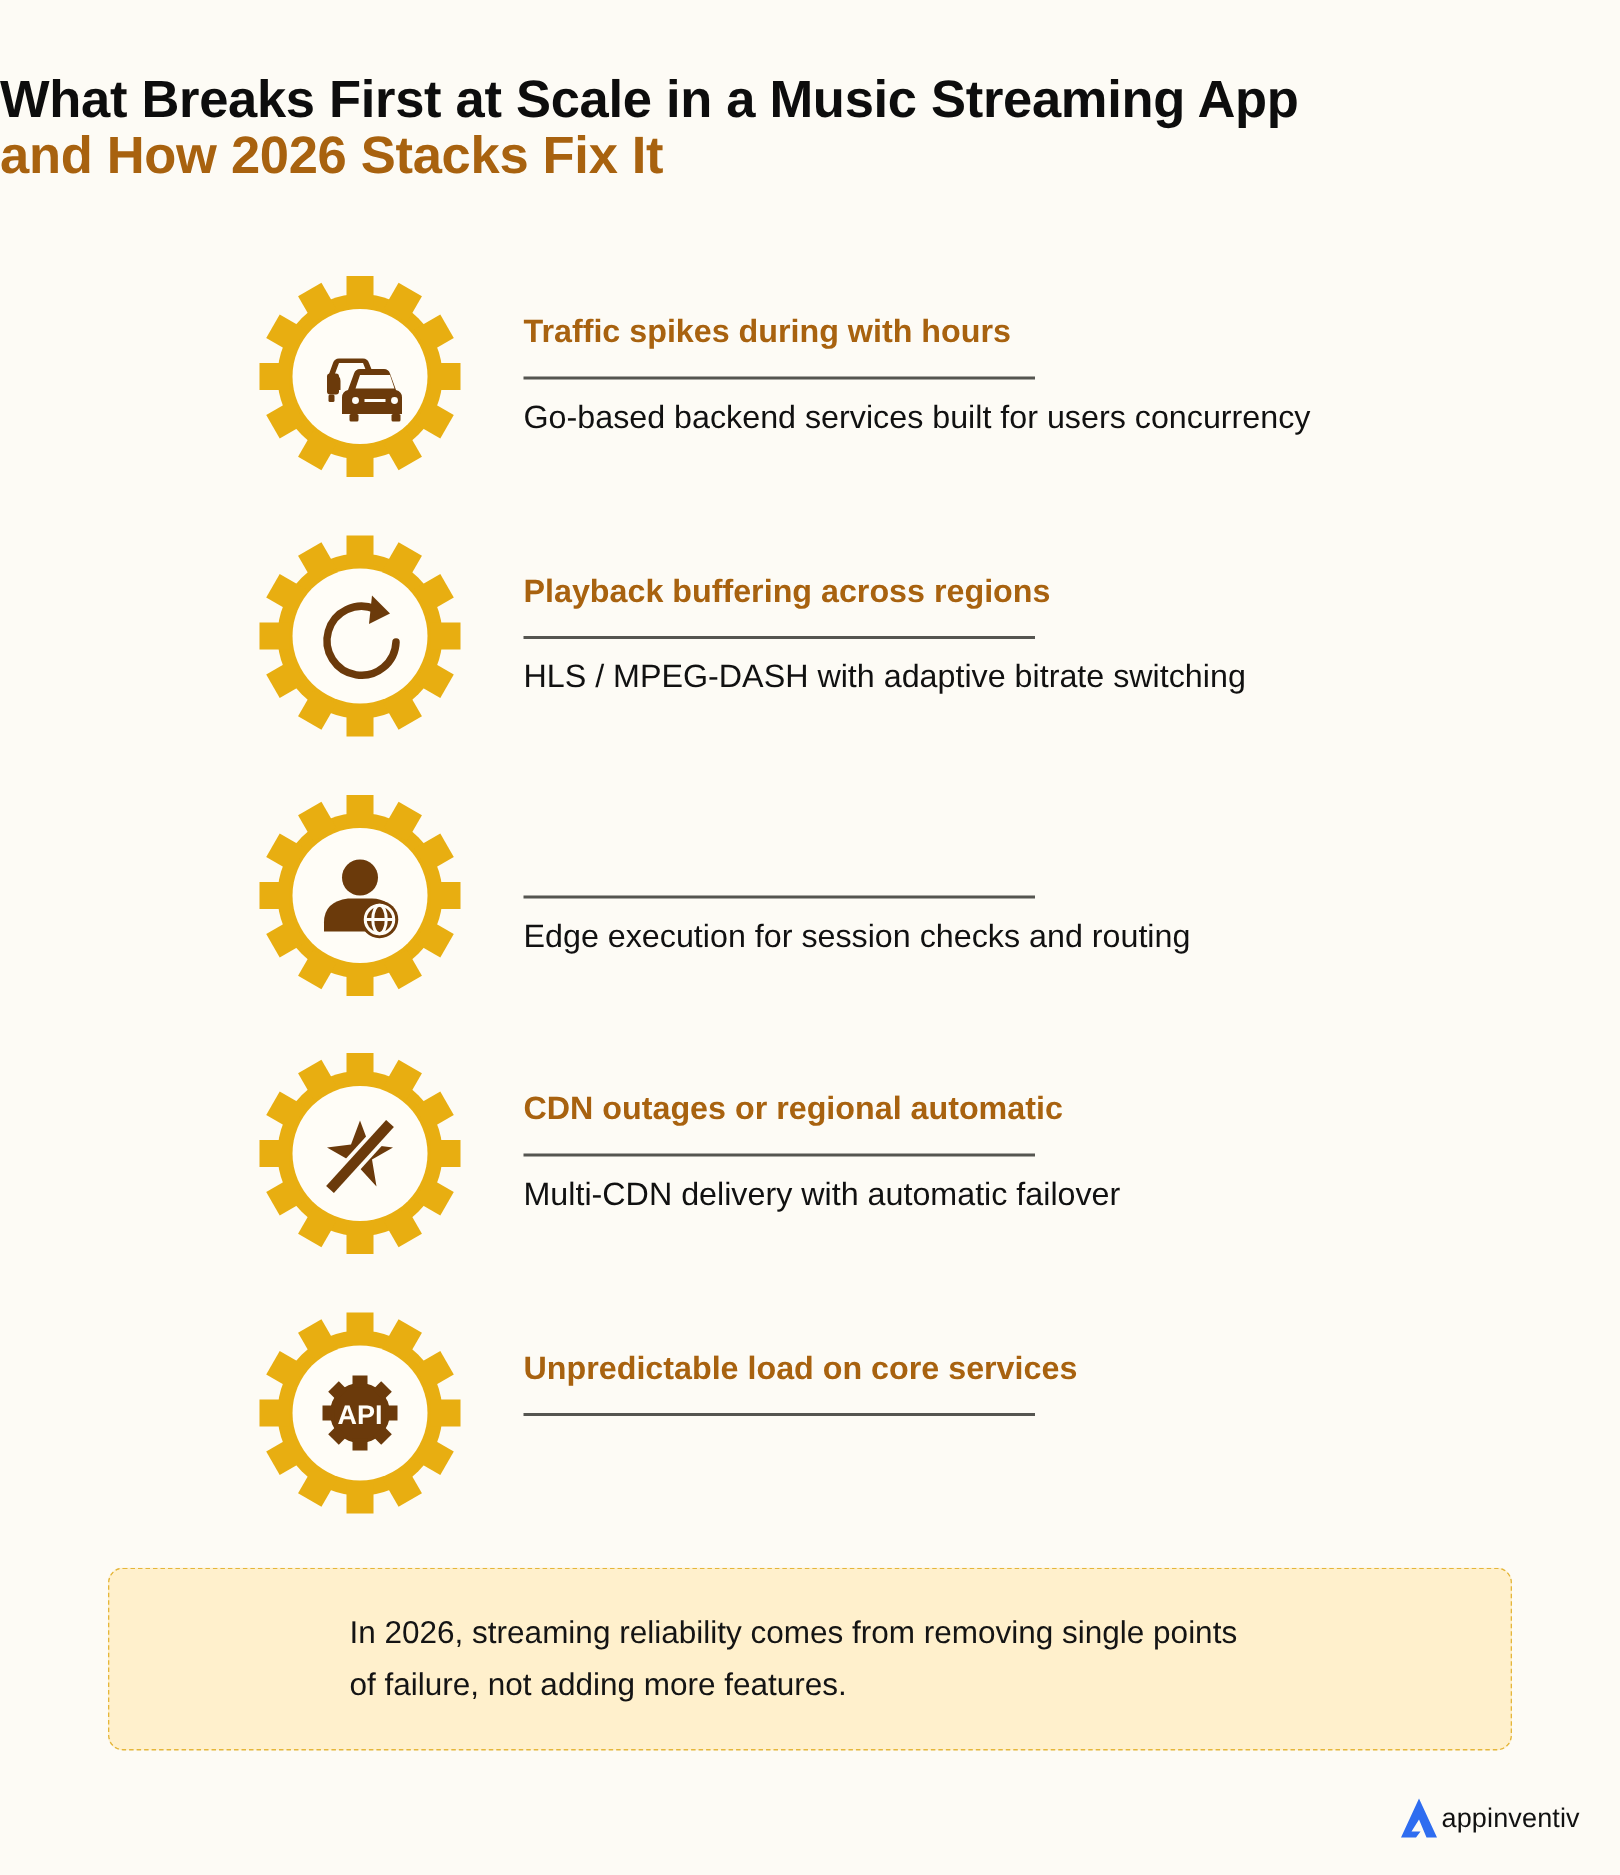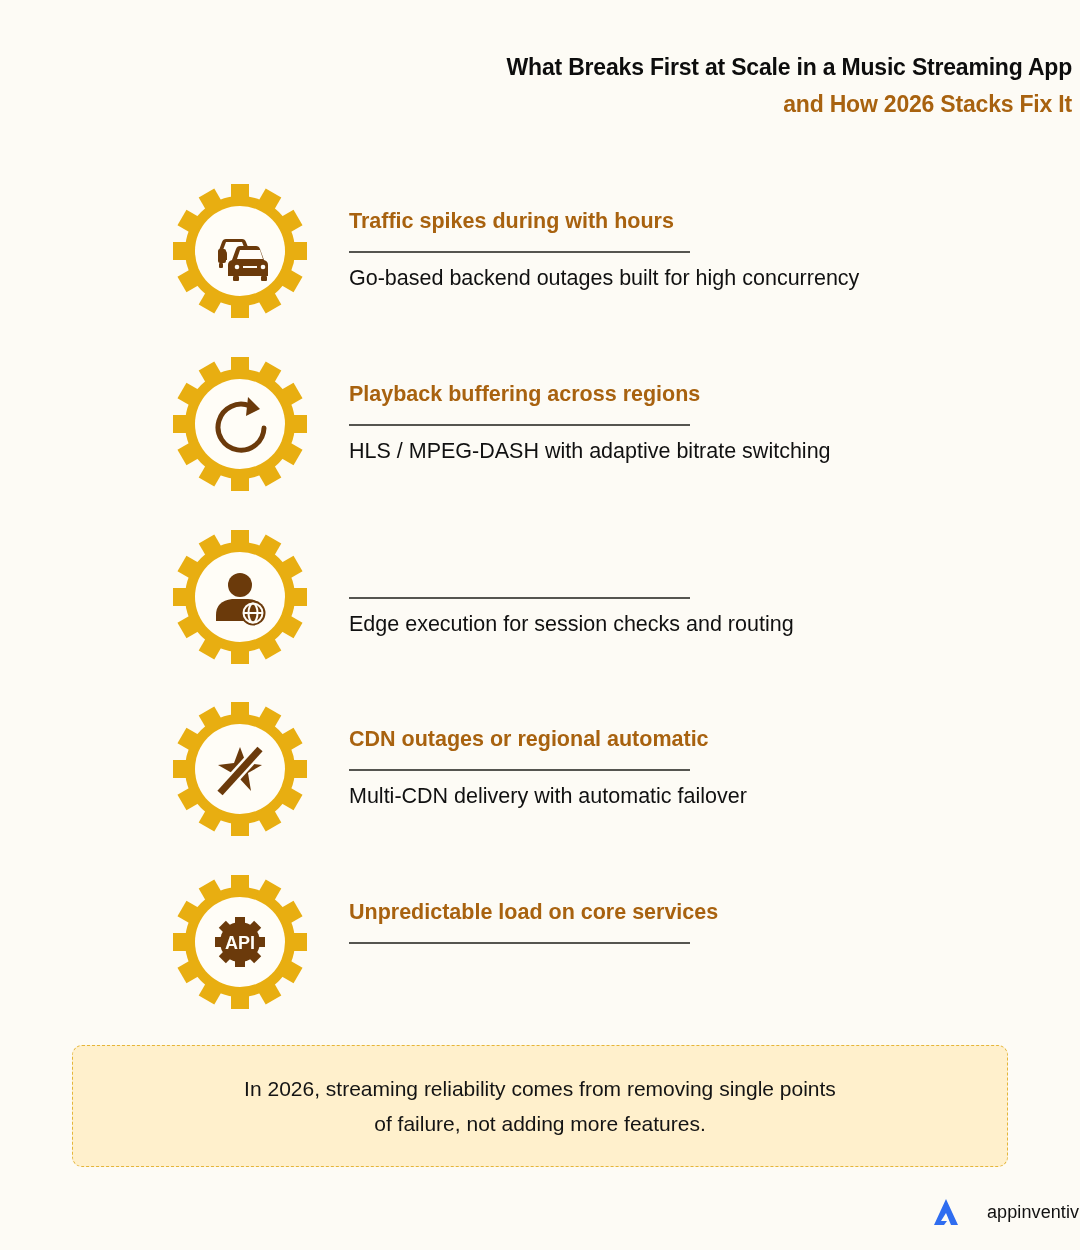--- a/index.html
+++ b/index.html
@@ -11,23 +11,23 @@
     }
     body {
       position: relative;
       font-family: "Liberation Sans", "DejaVu Sans", sans-serif;
       color: #111111;
     }
     .title {
       position: absolute;
       left: 0;
       width: 1072px;
-      text-align: right;
+      text-align: left;
       font-weight: 700;
-      font-size: 23px;
+      font-size: 35px;
       letter-spacing: -0.2px;
       line-height: 34px;
     }
     .title-line1 { top: 50px; color: #0d0d0d; }
     .title-line2 { top: 87px; color: #a8620f; }
 
     .row {
       position: absolute;
       left: 0;
       width: 1080px;
@@ -75,37 +75,35 @@
       left: 72px;
       top: 1045px;
       width: 936px;
       height: 122px;
       background: #fff0cc;
       border: 1.5px dashed #e5b63a;
       border-radius: 10px;
       display: flex;
       align-items: center;
       justify-content: center;
-      text-align: center;
       padding: 0 160px;
     }
     .callout-text {
       font-size: 21px;
       line-height: 35px;
       color: #141414;
     }
 
     .logo {
       position: absolute;
       left: 933px;
       top: 1197px;
       height: 30px;
       display: flex;
       align-items: center;
-      gap: 26px;
     }
     .logo-mark { width: 26px; height: 28px; margin-right: 2px; }
     .logo-text {
       font-size: 18px;
       color: #111;
       font-weight: 400;
       letter-spacing: 0.1px;
     }
   </style>
 </head>
@@ -152,21 +150,21 @@
         <rect x="61" y="93" width="6" height="5" rx="1"></rect>
         <rect x="89" y="93" width="6" height="5" rx="1"></rect>
         <circle cx="65" cy="84" r="2.3" fill="#fffdf7"></circle>
         <circle cx="91" cy="84" r="2.3" fill="#fffdf7"></circle>
         <rect x="71" y="83" width="14" height="2" fill="#fffdf7"></rect>
       </g>
     </svg>
   </div>
   <div class="row-heading">Traffic spikes during with hours</div>
   <div class="row-divider"></div>
-  <div class="row-desc">Go-based backend outages built for high concurrency</div>
+  <div class="row-desc">Go-based backend services built for users concurrency</div>
 </div>
 
 <div class="row" style="top:356px;padding-left:20px;">
   <div class="gear">
     <svg viewBox="0 0 136 136">
       <use href="#gear-shape"></use>
       <path d="M92 72 A23 23 0 1 1 78 50" fill="none" stroke="#6b3a0b" stroke-width="5" stroke-linecap="round"></path>
       <path d="M76 41 L88 53 L74 60 Z" fill="#6b3a0b"></path>
     </svg>
   </div>

